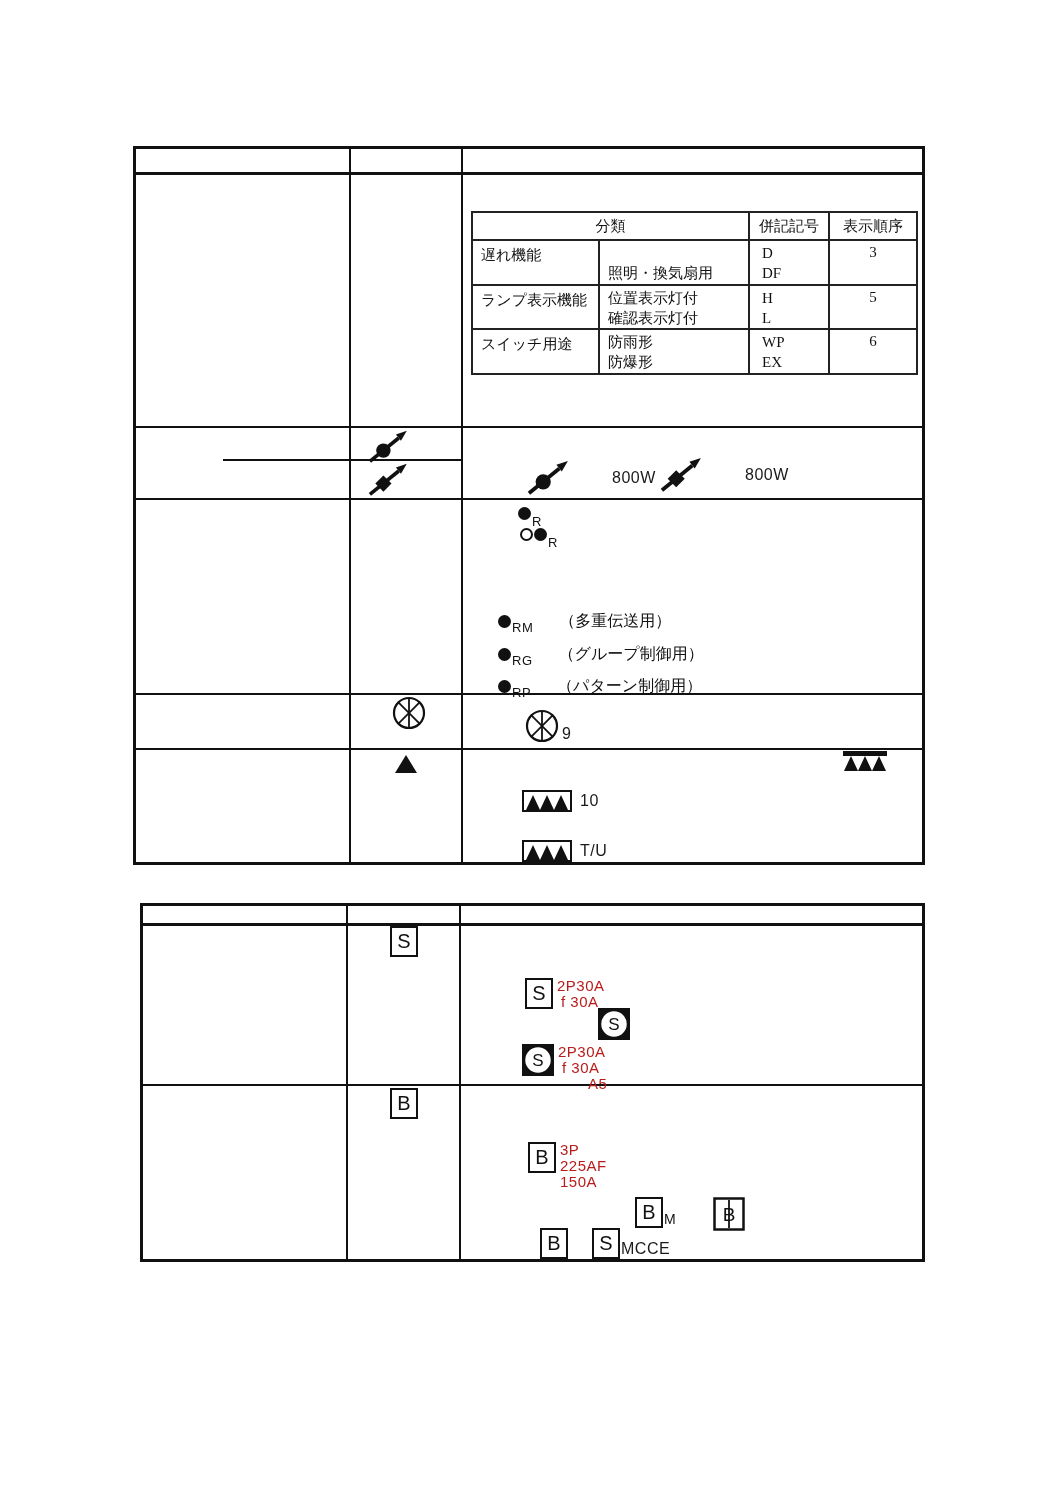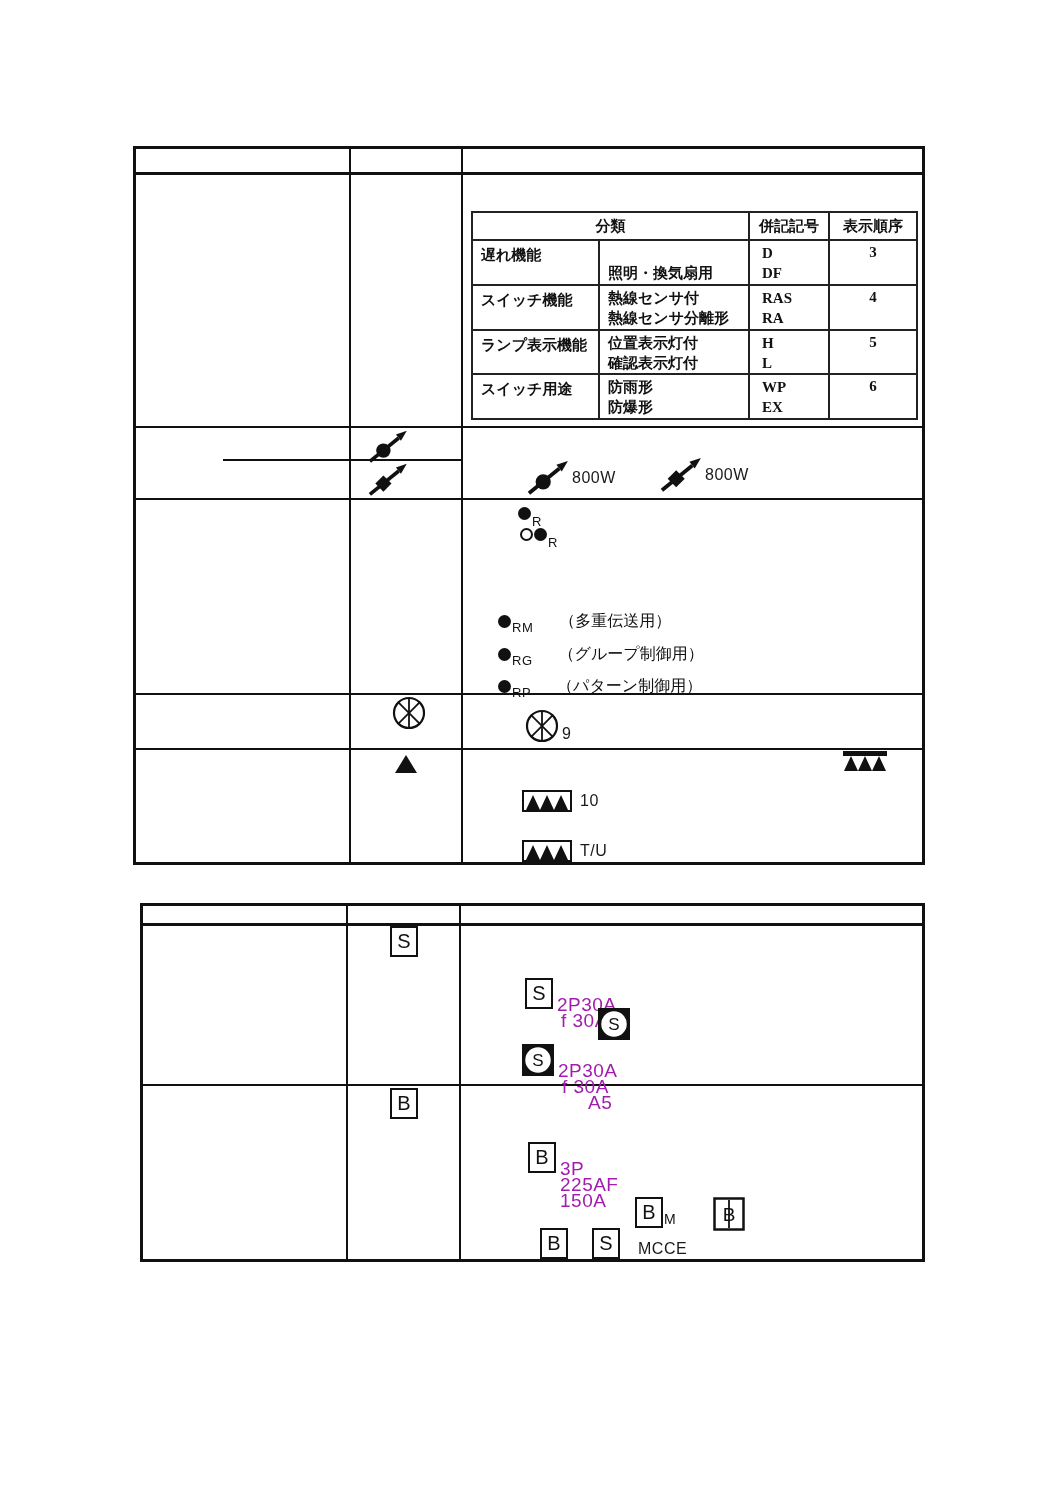--- a/index.html
+++ b/index.html
@@ -8,35 +8,35 @@
           font-family:"Liberation Sans","DejaVu Sans",sans-serif; color:#111; overflow:hidden; }
   .frame { position:absolute; border:3px solid #111; background:#fff; }
   .vline { position:absolute; top:0; bottom:0; width:2px; background:#111; }
   .hline { position:absolute; left:0; right:0; height:2px; background:#111; }
   .hline.bold { height:3px; }
   .abs { position:absolute; }
 
   
   table.ctable { border-collapse:collapse; table-layout:fixed;
                  font-family:"Liberation Serif","DejaVu Serif",serif; font-size:15px; }
-  table.ctable td, table.ctable th { border:2px solid #222; vertical-align:top; font-weight:bold;margin-left:17px; }
+  table.ctable td, table.ctable th { border:2px solid #222; vertical-align:top; font-weight:normal;margin-left:17px; }
   table.ctable th { text-align:center; vertical-align:middle; }
   .cat-cell { padding:5px 6px 0 8px; }
   .sub-cell { padding:2px 4px 0 8px; }
   .mark-cell { padding:2px 0 0 12px; }
   .ord-cell { padding:3px 0 0 0; text-align:center; }
   .l { height:20px; line-height:20px; white-space:nowrap; }
 
   
   .dot { display:inline-block; width:13px; height:13px; border-radius:50%; background:#111; }
   .odot { display:inline-block; width:13px; height:13px; border-radius:50%; border:2.5px solid #111; background:#fff; }
   .sub { font-size:13px; position:relative; top:6px; margin-left:1px; letter-spacing:0.5px; }
   .sym-row { display:flex; align-items:center; }
-  .ann { font-size:16px; color:#1a1a1a; letter-spacing:0.5px; }
-  .ann-block { font-size:19px; line-height:16px; color:#a21caf; letter-spacing:0.5px; margin-left:4px;margin-top:19px; }
+  .ann { font-size:16px; color:#1a1a1a; letter-spacing:0.5px;margin-left:40px; }
+  .ann-block { font-size:15px; line-height:16px; color:#b91c1c; letter-spacing:0.5px; margin-left:4px; }
   .tri { width:0; height:0; border-left:7.5px solid transparent; border-right:7.5px solid transparent; border-bottom:15px solid #111; }
   .tri-big { width:0; height:0; border-left:11px solid transparent; border-right:11px solid transparent; border-bottom:18px solid #111; }
   .tribox { display:inline-flex; align-items:flex-end; border:2.5px solid #111; background:#fff; padding:1px 2px 0 2px; height:22px; }
   .tribar { display:inline-flex; align-items:flex-start; border-top:5px solid #111; padding:0 1px; height:20px; }
   .lbox { display:inline-flex; align-items:center; justify-content:center; width:28px; height:31px;
           border:2.5px solid #111; background:#fff; font-size:20px; }
   .variant-label { font-family:"Liberation Serif","DejaVu Serif",serif; font-size:16px; margin-left:26px; }
 </style>
 </head>
 <body>
@@ -72,32 +72,20 @@
           <td class="sub-cell">
             <div class="l"></div>
             <div class="l">照明・換気扇用</div>
           </td>
           <td class="mark-cell">
             <div class="l">D</div>
             <div class="l">DF</div>
           </td>
           <td class="ord-cell">3</td>
         </tr>
-        <tr style="height:45px;">
-          <td class="cat-cell">スイッチ機能</td>
-          <td class="sub-cell">
-            <div class="l">熱線センサ付</div>
-            <div class="l">熱線センサ分離形</div>
-          </td>
-          <td class="mark-cell">
-            <div class="l">RAS</div>
-            <div class="l">RA</div>
-          </td>
-          <td class="ord-cell">4</td>
-        </tr>
         <tr style="height:29px;">
           <td class="cat-cell">ランプ表示機能</td>
           <td class="sub-cell">
             <div class="l">位置表示灯付</div>
             <div class="l">確認表示灯付</div>
           </td>
           <td class="mark-cell">
             <div class="l">H</div>
             <div class="l">L</div>
           </td>
@@ -279,17 +267,17 @@
         <line x1="16" y1="3" x2="16" y2="31" stroke="#111" stroke-width="1.8"></line>
       </svg>
     </div>
     <div class="abs lbox" style="left:397px; top:322px;">
       <span>B</span>
     </div>
     <div class="abs sym-row" style="left:449px; top:322px;">
       <span class="lbox">
           <span>S</span>
         </span>
-      <span class="ann" style="margin-left:18px; position:relative; top:5px;">MCCE</span>
+      <span class="ann" style="margin-left:1px; position:relative; top:5px;">MCCE</span>
     </div>
   </div>
 
 </div>
 
 </body></html>

